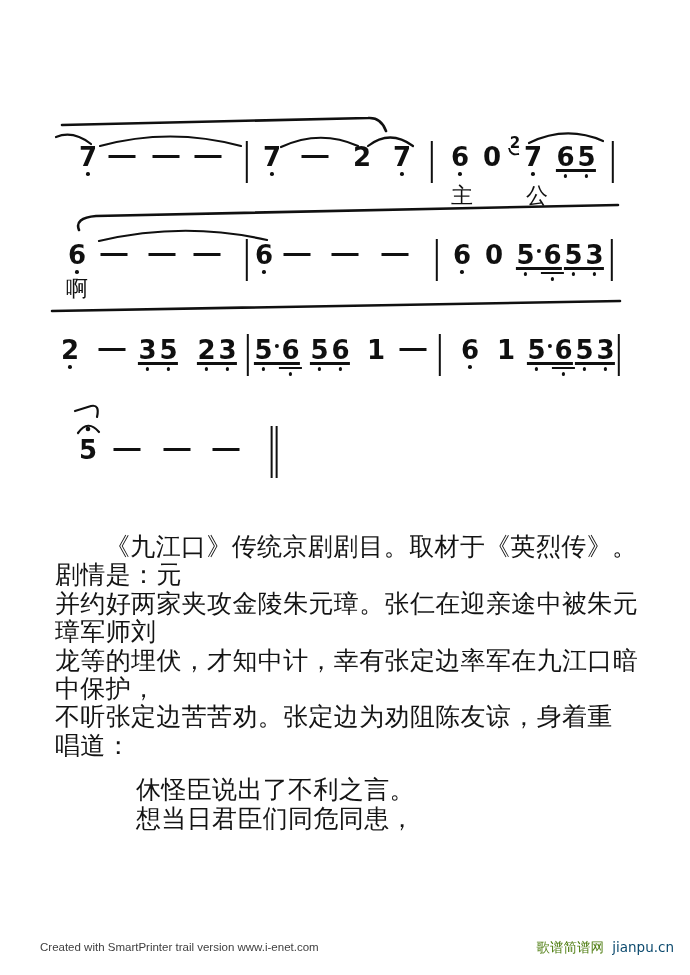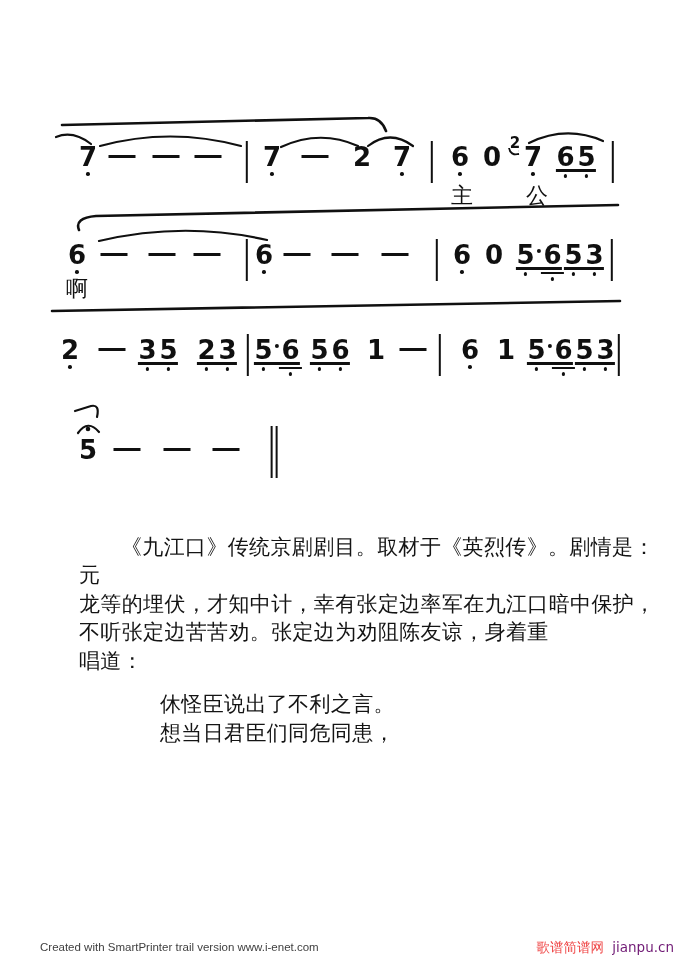--- a/index.html
+++ b/index.html
@@ -29,33 +29,33 @@
   .bd .ul2{position:absolute;left:-1px;right:-1px;top:28.5px;height:2.4px;background:#101010;}
   .bd .ld{position:absolute;left:50%;top:29px;width:3.6px;height:3.6px;margin-left:-1.8px;
           background:#101010;border-radius:50%;}
   .bd.u2 .ld{top:34px;}
   .durdot{width:4px;height:4px;border-radius:50%;background:#101010;align-self:center;
           margin:-8px 1px 0 1px;}
   .lyric{position:absolute;transform:translateX(-50%);font-size:22px;line-height:24px;color:#101010;
          font-family:"Liberation Serif","DejaVu Serif",serif;}
 
   
-  .article{position:absolute;left:55px;top:533px;width:586px;font-size:21px;line-height:28.4px;
-           letter-spacing:0.35px;color:#141414;margin-left:24px;}
+  .article{position:absolute;left:55px;top:533px;width:586px;font-size:25px;line-height:28.4px;
+           letter-spacing:0.35px;color:#141414;}
   .article .indent{text-indent:2em;}
   .verse{margin-top:15px;}
   .verse div{padding-left:81px;line-height:29px;}
 
   
   .footer-left{position:absolute;left:40px;top:941px;font-size:11.5px;color:#3f3f3f;
                font-family:"Liberation Sans","DejaVu Sans",sans-serif;}
   .footer-right{position:absolute;right:16px;top:939px;font-size:13.5px;
                 font-family:"DejaVu Sans","Liberation Sans",sans-serif;}
-  .site-name{color:#ef4444;}
-  .site-domain{color:#701a75;margin-left:4px;}
+  .site-name{color:#4d7c0f;}
+  .site-domain{color:#0c4a6e;margin-left:4px;}
 </style>
 </head>
 <body>
 
 <div class="score">
   <svg width="690" height="500" viewBox="0 0 690 500" fill="none" stroke="#101010" stroke-width="2.2" stroke-linecap="round">
 
     <path d="M56,137 Q73,130 91,144"></path>
     <path d="M62,125 L368,118 Q381,117 386,131" stroke-width="2.6"></path>
     <path d="M100,146 Q170,127 241,146"></path>
@@ -162,20 +162,21 @@
     <div class="barline" style="top: 334px; left: 619px;"></div>
     <div class="tok note" style="top: 438px; left: 88px;">5</div>
     <div class="dash" style="top: 448px; left: 127px;"></div>
     <div class="dash" style="top: 448px; left: 177px;"></div>
     <div class="dash" style="top: 448px; left: 226px;"></div>
     <div class="dbarline" style="top: 426px; left: 274px;"><i class=""></i><i class=""></i></div>
   </div>
 
 <div class="article">
   <div class="indent">《九江口》传统京剧剧目。取材于《英烈传》。剧情是：元</div>
+  <div>并约好两家夹攻金陵朱元璋。张仁在迎亲途中被朱元璋军师刘</div>
   <div>龙等的埋伏，才知中计，幸有张定边率军在九江口暗中保护，</div>
   <div>不听张定边苦苦劝。张定边为劝阻陈友谅，身着重</div>
   <div>唱道：</div>
   <div class="verse">
     <div>休怪臣说出了不利之言。</div>
     <div>想当日君臣们同危同患，</div>
   </div>
 </div>
 
 <div class="footer-left">Created with SmartPrinter trail version www.i-enet.com</div>

